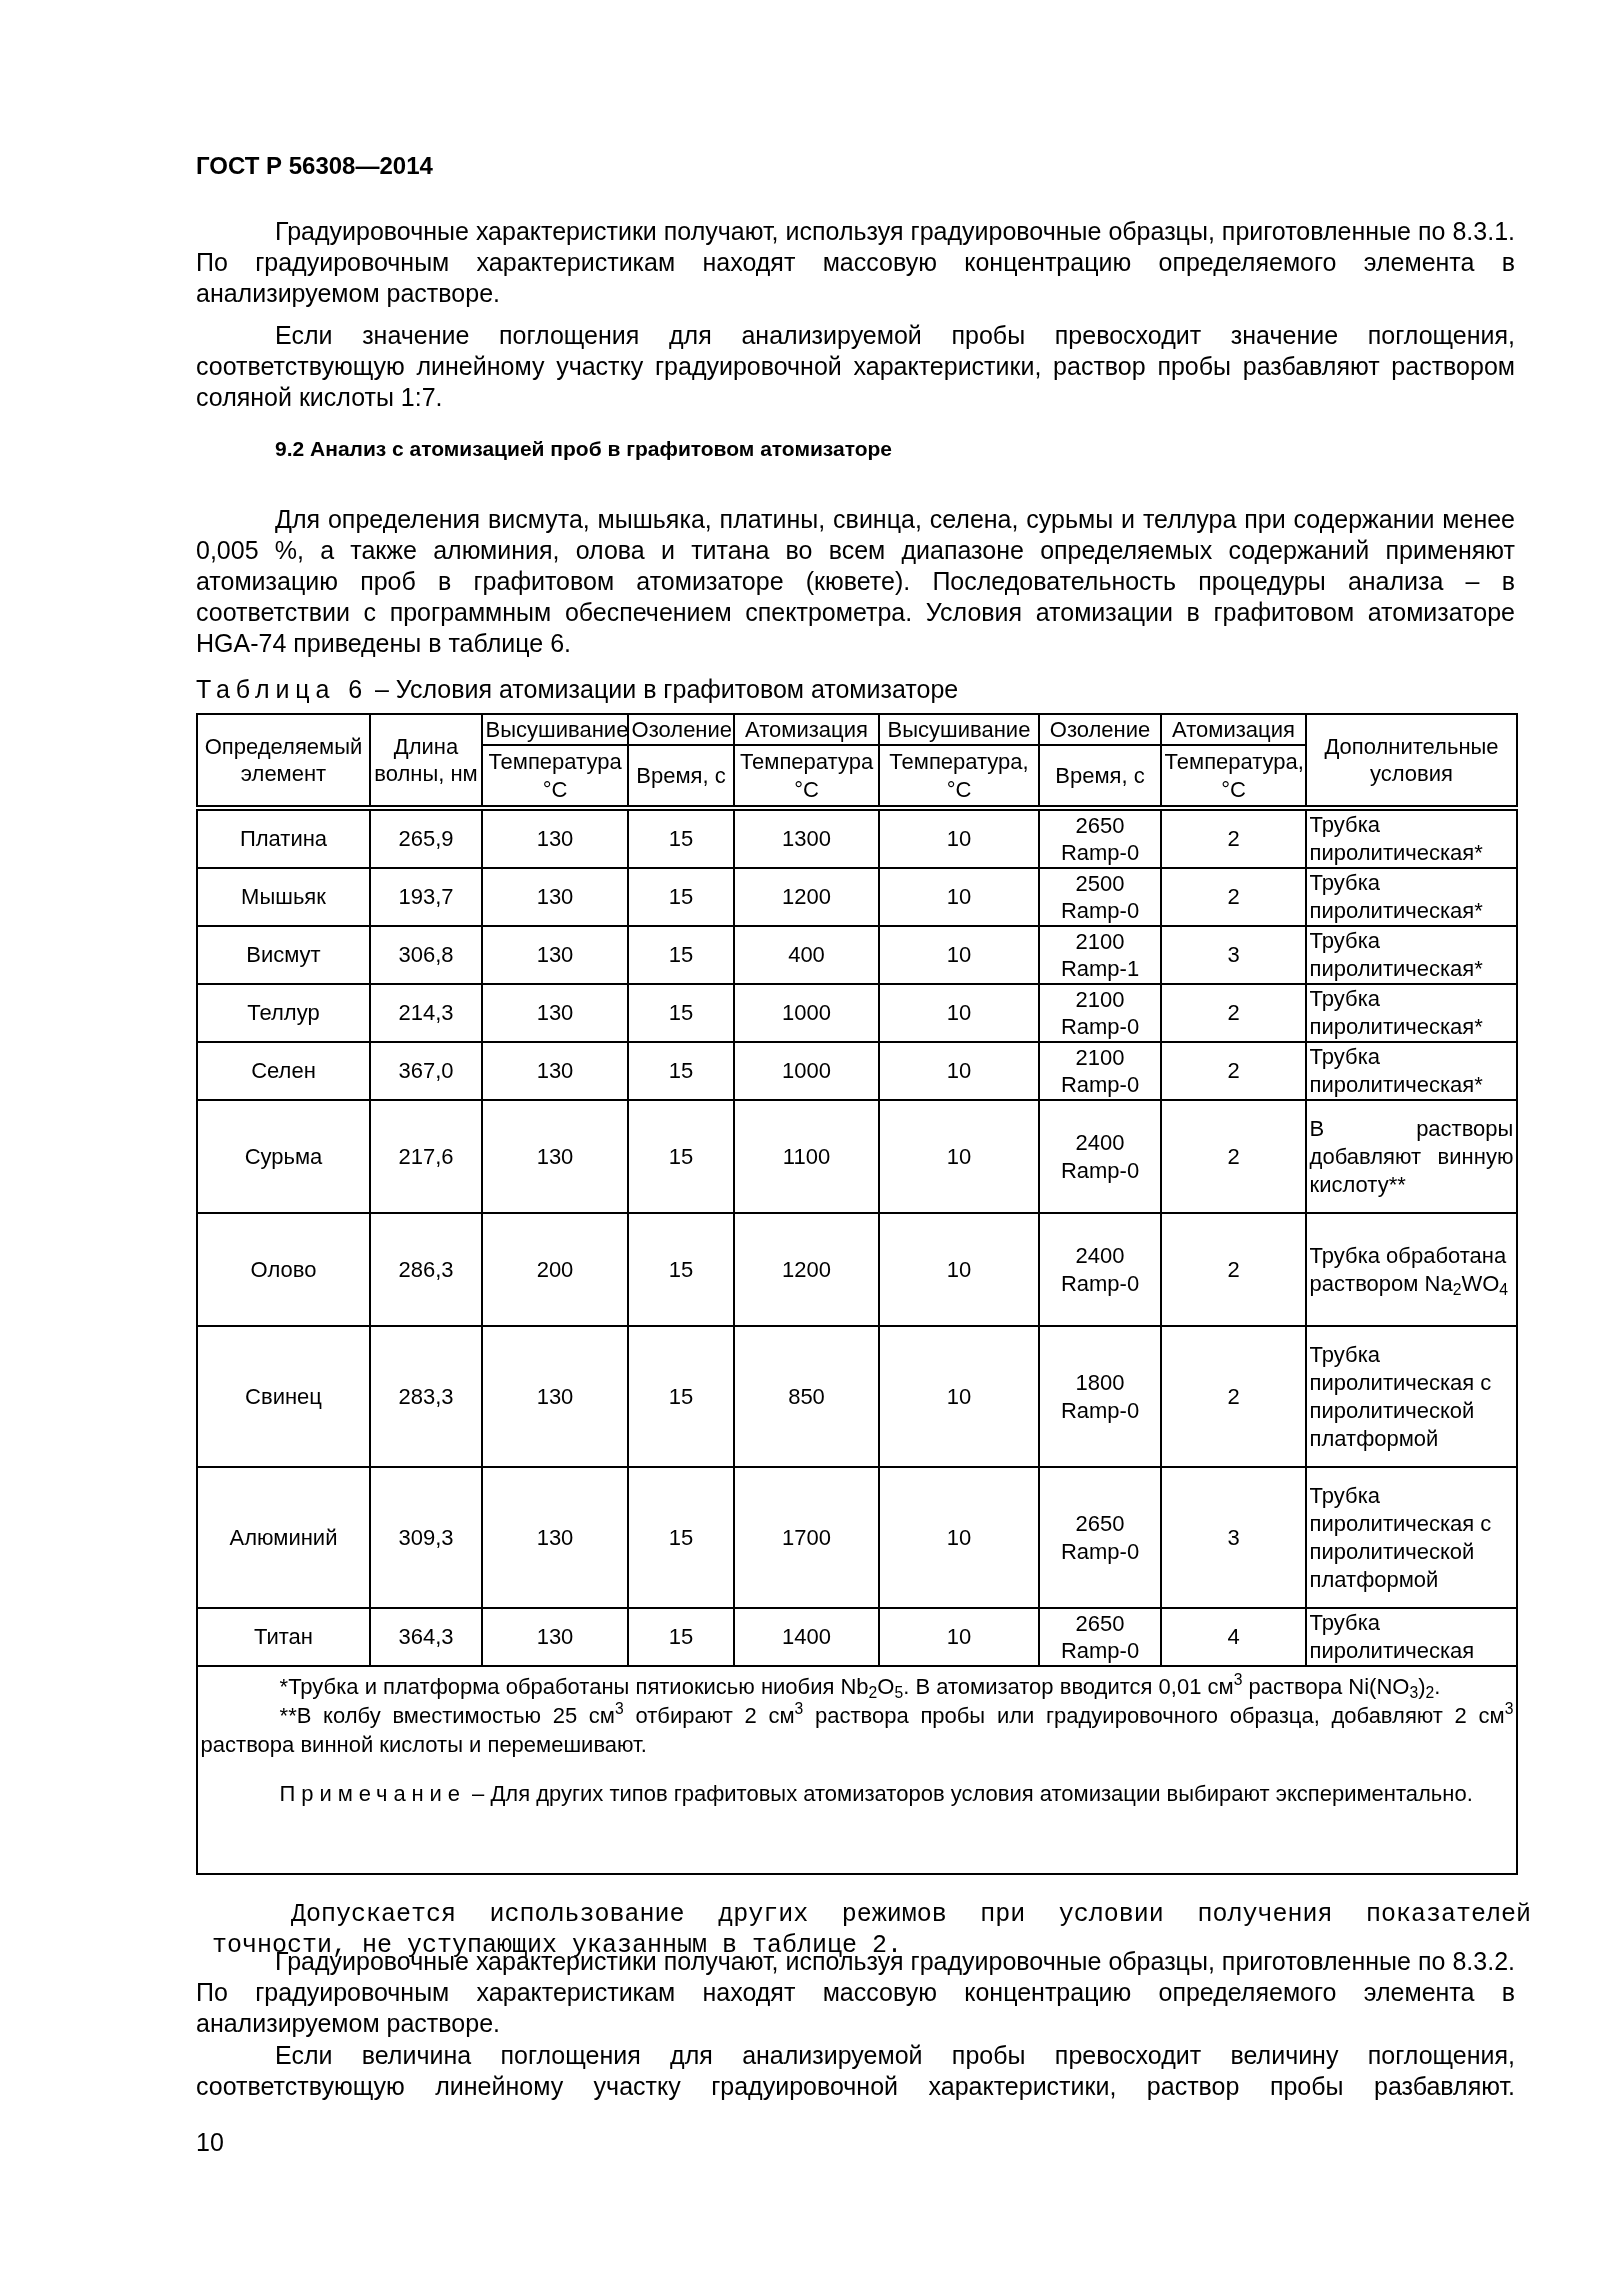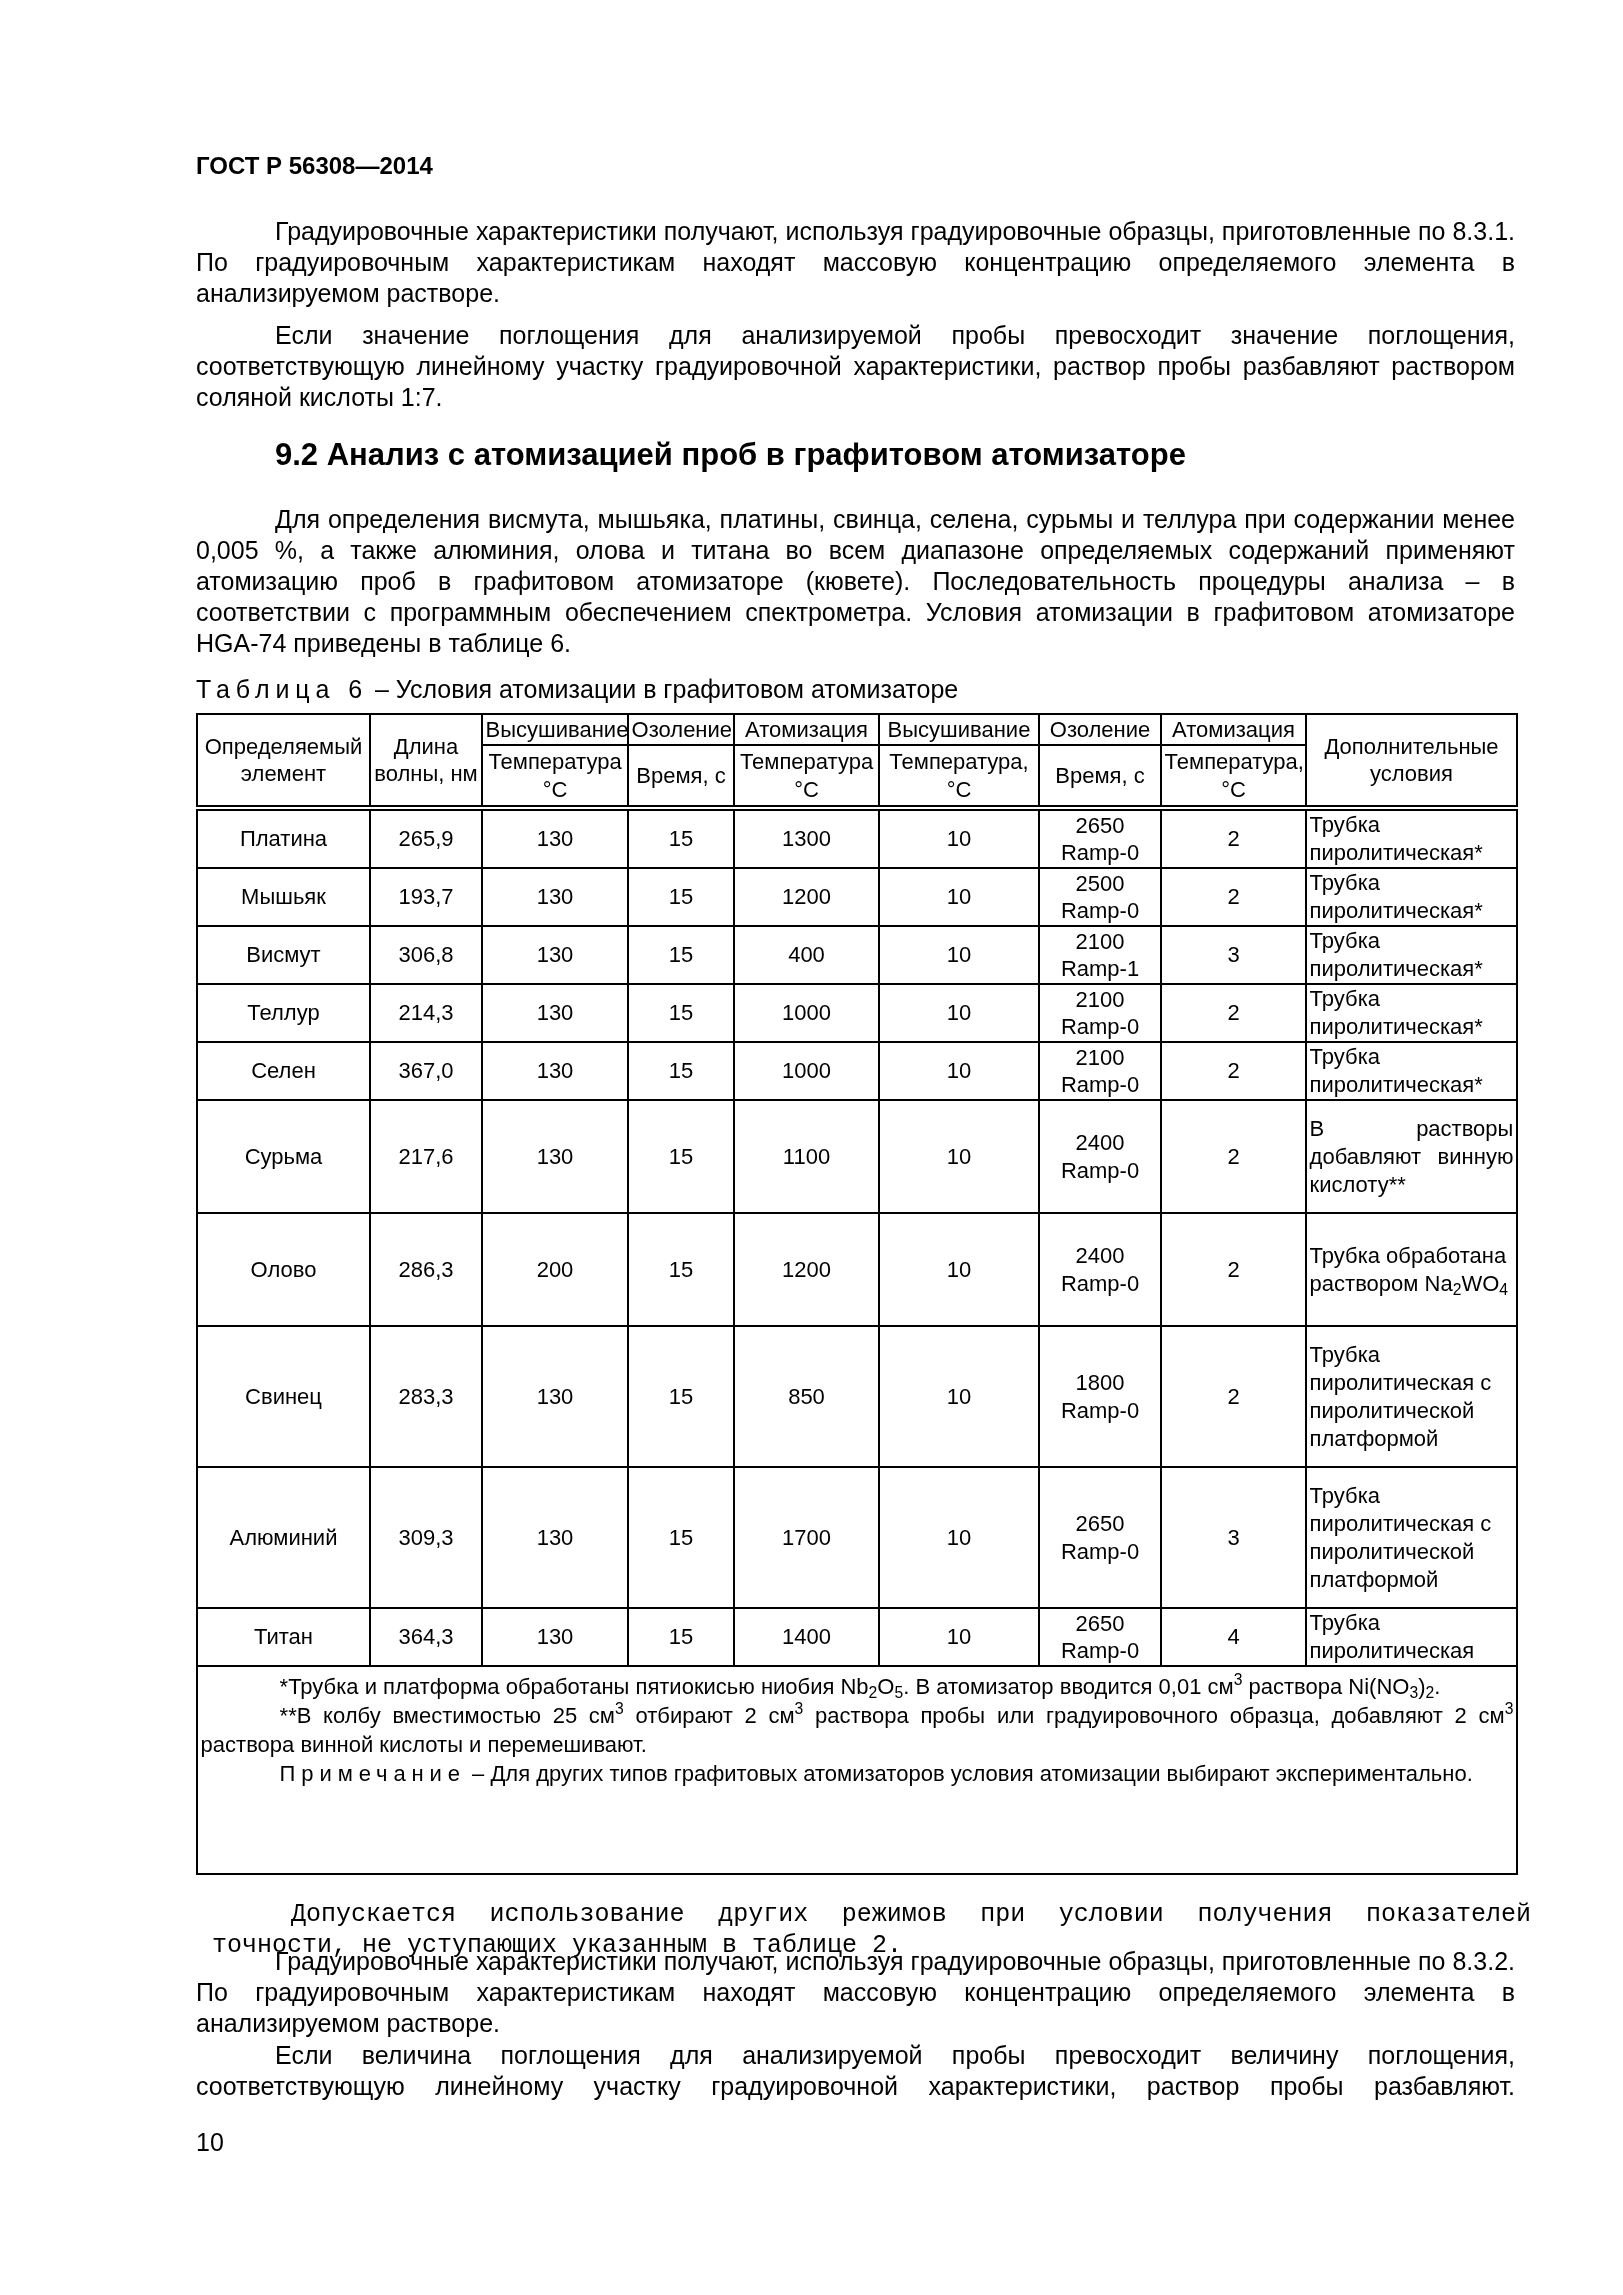--- a/index.html
+++ b/index.html
@@ -3,39 +3,39 @@
 <meta charset="utf-8">
 <style>
   html, body { margin: 0; padding: 0; background: #ffffff; }
   body { width: 1623px; height: 2295px; position: relative; overflow: hidden;
          font-family: "Liberation Sans", sans-serif; color: #000; }
   .abs { position: absolute; }
   .doc-code { left: 196px; top: 152px; font-size: 24px; font-weight: bold; }
   .para { position: absolute; left: 196px; width: 1319px; font-size: 25px; line-height: 31px;
           text-align: justify; text-indent: 79px; }
   .para.last-just { text-align-last: justify; }
-  .heading { left: 275px; top: 437px; font-size: 31px; font-weight: bold; }
+  .heading { left: 275px; top: 437px; font-size: 21px; font-weight: bold; }
   .caption { left: 196px; top: 675px; font-size: 25px; }
   .caption .spaced { letter-spacing: 5.9px; }
   table.t6 { position: absolute; left: 196px; top: 713px; width: 1319px; border-collapse: collapse;
              table-layout: fixed; font-size: 22px; line-height: 27.5px; }
   table.t6 td { border: 2px solid #000; padding: 0 2.6px; text-align: center; vertical-align: middle; overflow: hidden; }
   table.t6 tr.hdr1 td { height: 29px; }
   table.t6 tr.hdr2 td { height: 59px; border-bottom: 6.5px double #000; }
   table.t6 td.hdr-rowspan { border-bottom: 6.5px double #000; margin-top: 12px; }
   table.t6 td.name { text-align: center; margin-left: 20px; }
   table.t6 td.cond { text-align: left; line-height: 28px; }
   table.t6 td.cond.justify { text-align: justify; text-align-last: left; }
   table.t6 tr.r1 td { height: 55px; }
   table.t6 tr.r2 td { height: 111px; }
   table.t6 tr.r5 td { height: 139px; }
   table.t6 tr.rn td { height: 196px; }
   table.t6 td.notes { text-align: left; vertical-align: top; padding: 5.2px 2.6px 5.2px 2.6px; line-height: 29px; }
   .note-p { text-align: justify; text-indent: 79px; margin: 0; }
-  .note-p.prim { margin-top: 0; }
+  .note-p.prim { margin-top: 20px; }
   .note-p .spaced { letter-spacing: 5.9px; }
   sub { font-size: 15.7px; vertical-align: -3.9px; line-height: 0; }
   sup { font-size: 15.7px; vertical-align: 9.2px; line-height: 0; }
   .page-num { left: 196px; top: 2128px; font-size: 25px; }
 </style>
 </head>
 <body>
 
 <div class="abs doc-code">ГОСТ Р 56308—2014</div>
 

